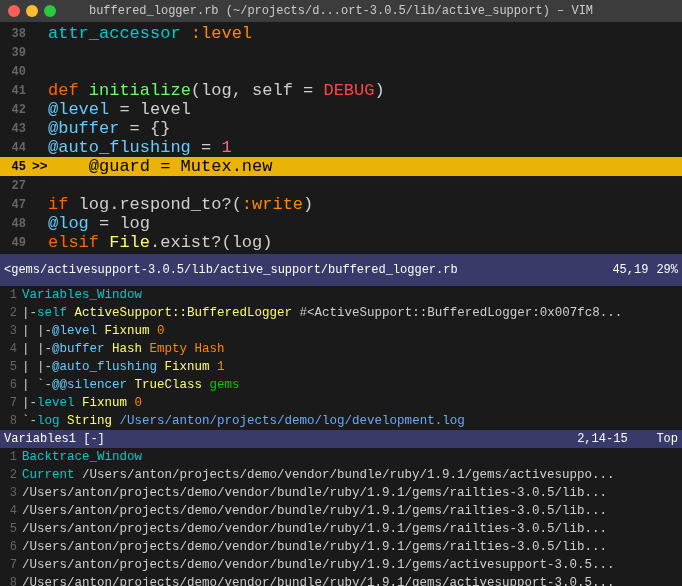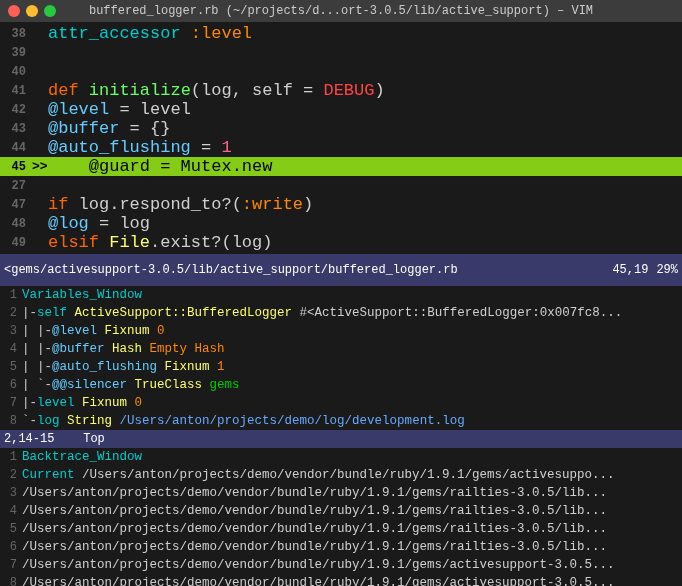--- a/index.html
+++ b/index.html
@@ -76,21 +76,21 @@
       flex-shrink: 0;
     }
 
     .line-content {
       flex: 1;
       font-size: 17px;
     }
 
     
     .current-line {
-      background: #84cc16;
+      background: #eab308;
     }
     .current-line .line-content {
       color: #000000;
     }
     .current-line .line-arrow {
       color: #000000;
     }
     .current-line .line-num {
       color: #000000;
     }
@@ -370,20 +370,21 @@
 
   <div class="var-line">
     <span class="var-num">8</span>
     <span class="var-content">
       <span class="vsep">`-</span><span class="vk">log</span><span class="vsep">  </span><span class="vtype">String</span><span class="vsep">  </span><span class="bt-blue">/Users/anton/projects/demo/log/development.log</span>
     </span>
   </div>
 </div>
 
 <div class="vars-bottom-bar">
+  <span class="bar-left">Variables1 [-]</span>
   <span class="bar-right">2,14-15&nbsp;&nbsp;&nbsp;&nbsp;Top</span>
 </div>
 
 <div class="bt-window">
   <div class="bt-line">
     <span class="bt-num">1</span>
     <span class="bt-content">
       <span class="bt-cyan">Backtrace_Window</span>
     </span>
   </div>

